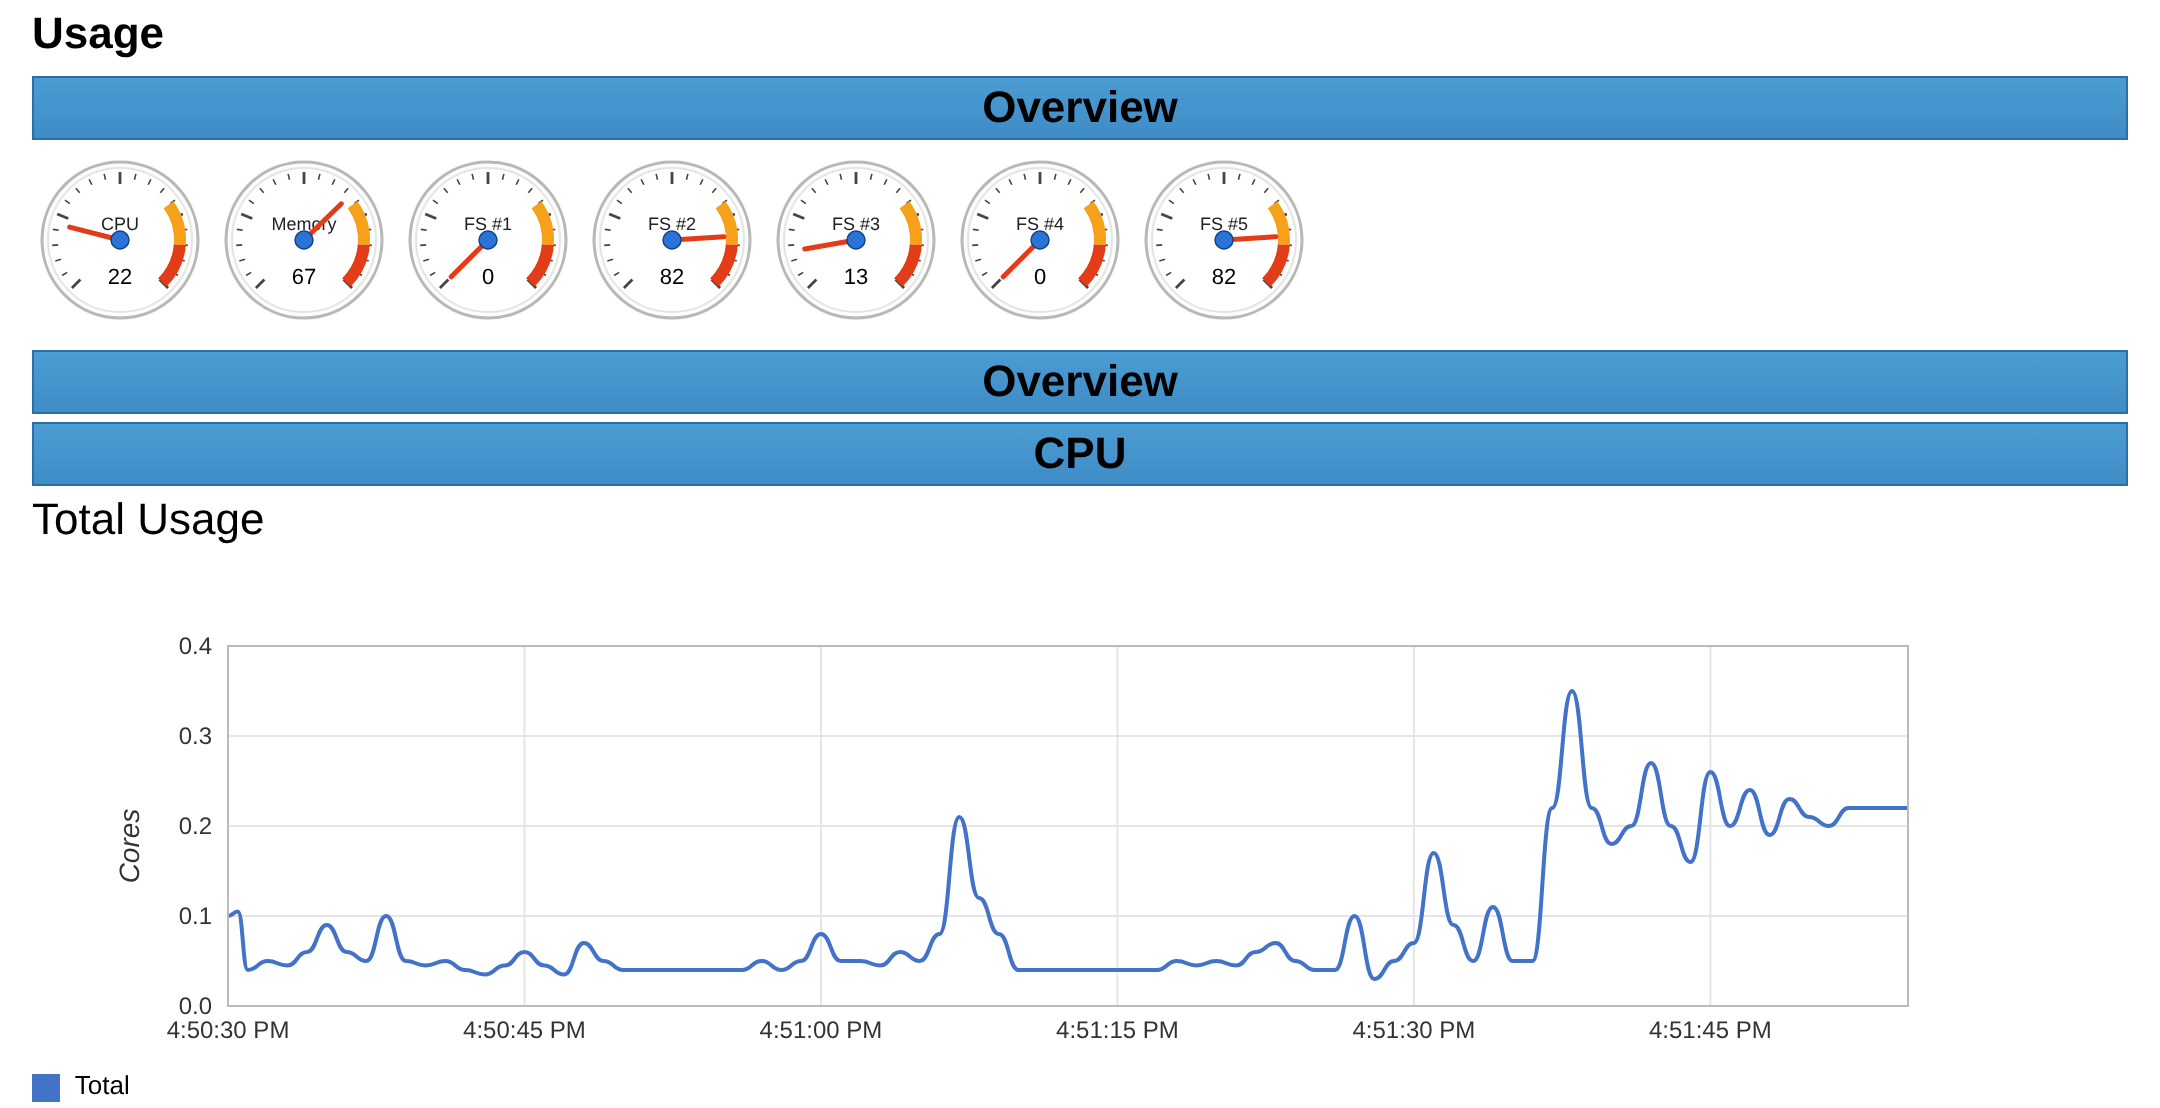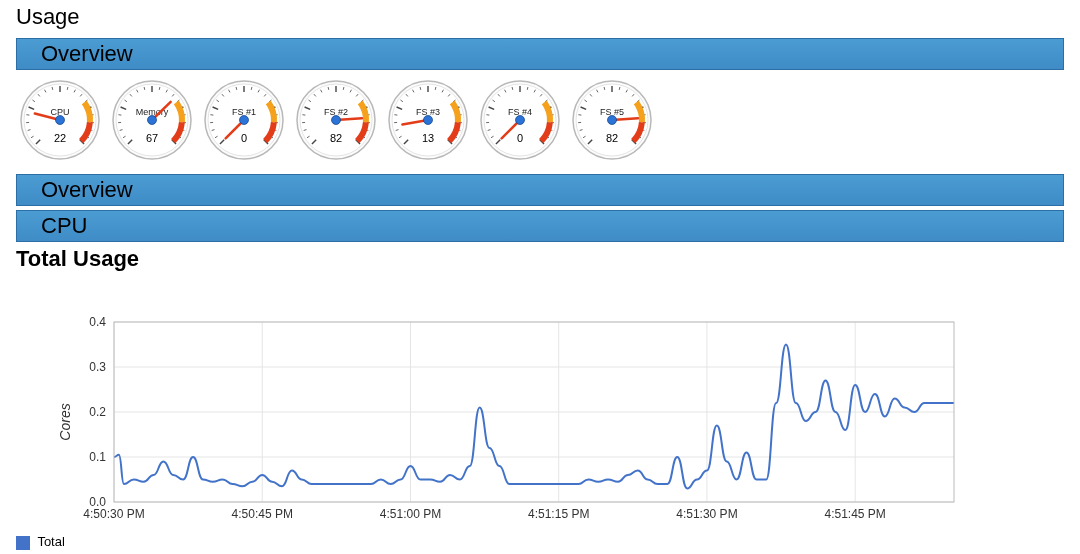--- a/index.html
+++ b/index.html
@@ -6,44 +6,45 @@
   body {
     margin: 0;
     padding: 0 16px 0 16px;
     font-family: "Segoe UI", Arial, sans-serif;
     background: #fff;
     color: #000;
     width: 1080px;
   }
   .h-usage {
     font-size: 22px;
-    font-weight: 400;
+    font-weight: 700;
     margin: 4px 0 8px 0;
   }
   .bar {
     background: linear-gradient(#4b9cd3, #3f8cc6);
     color: #000;
     font-size: 22px;
-    font-weight: 400;
-    padding: 2px 24px;
+    font-weight: 700;
+    padding: 2px 6px;
     margin: 0;
     border: 1px solid #2d6ea6;
+    text-align: center;
   }
   .bar + .bar { margin-top: 4px; }
   .gauges {
     display: flex;
     gap: 12px;
     padding: 10px 4px 10px 4px;
   }
   .gauge {
     flex: 0 0 auto;
   }
   .sub-heading {
     font-size: 22px;
-    font-weight: 700;
+    font-weight: 400;
     margin: 4px 0 0 0;
   }
   .chart-wrap {
     position: relative;
     padding-left: 48px;
     margin-top: 40px;
   }
   .ylabel-rot {
     position: absolute;
     left: 30px;

